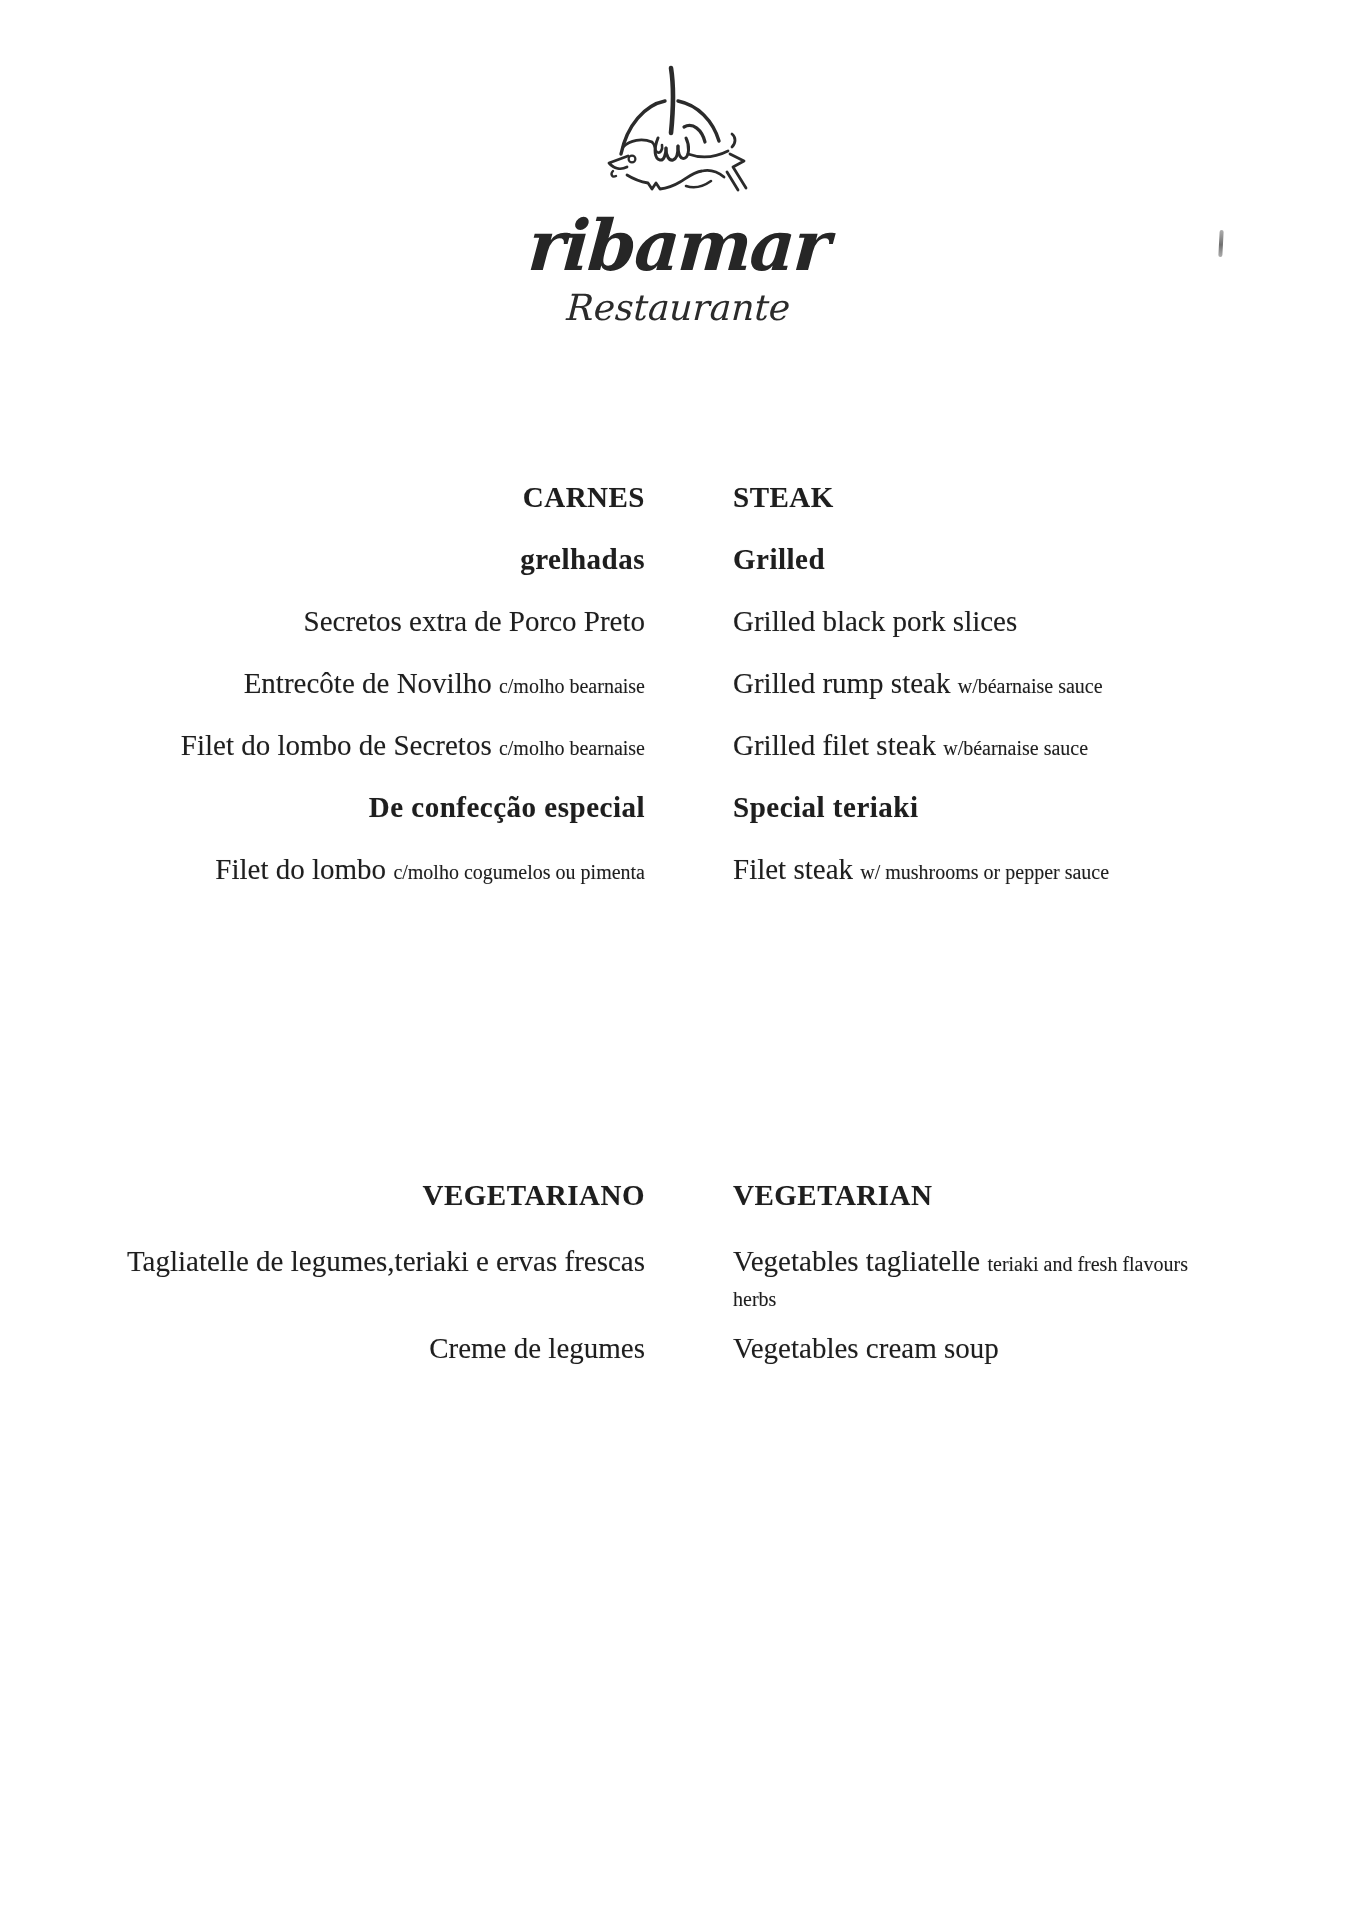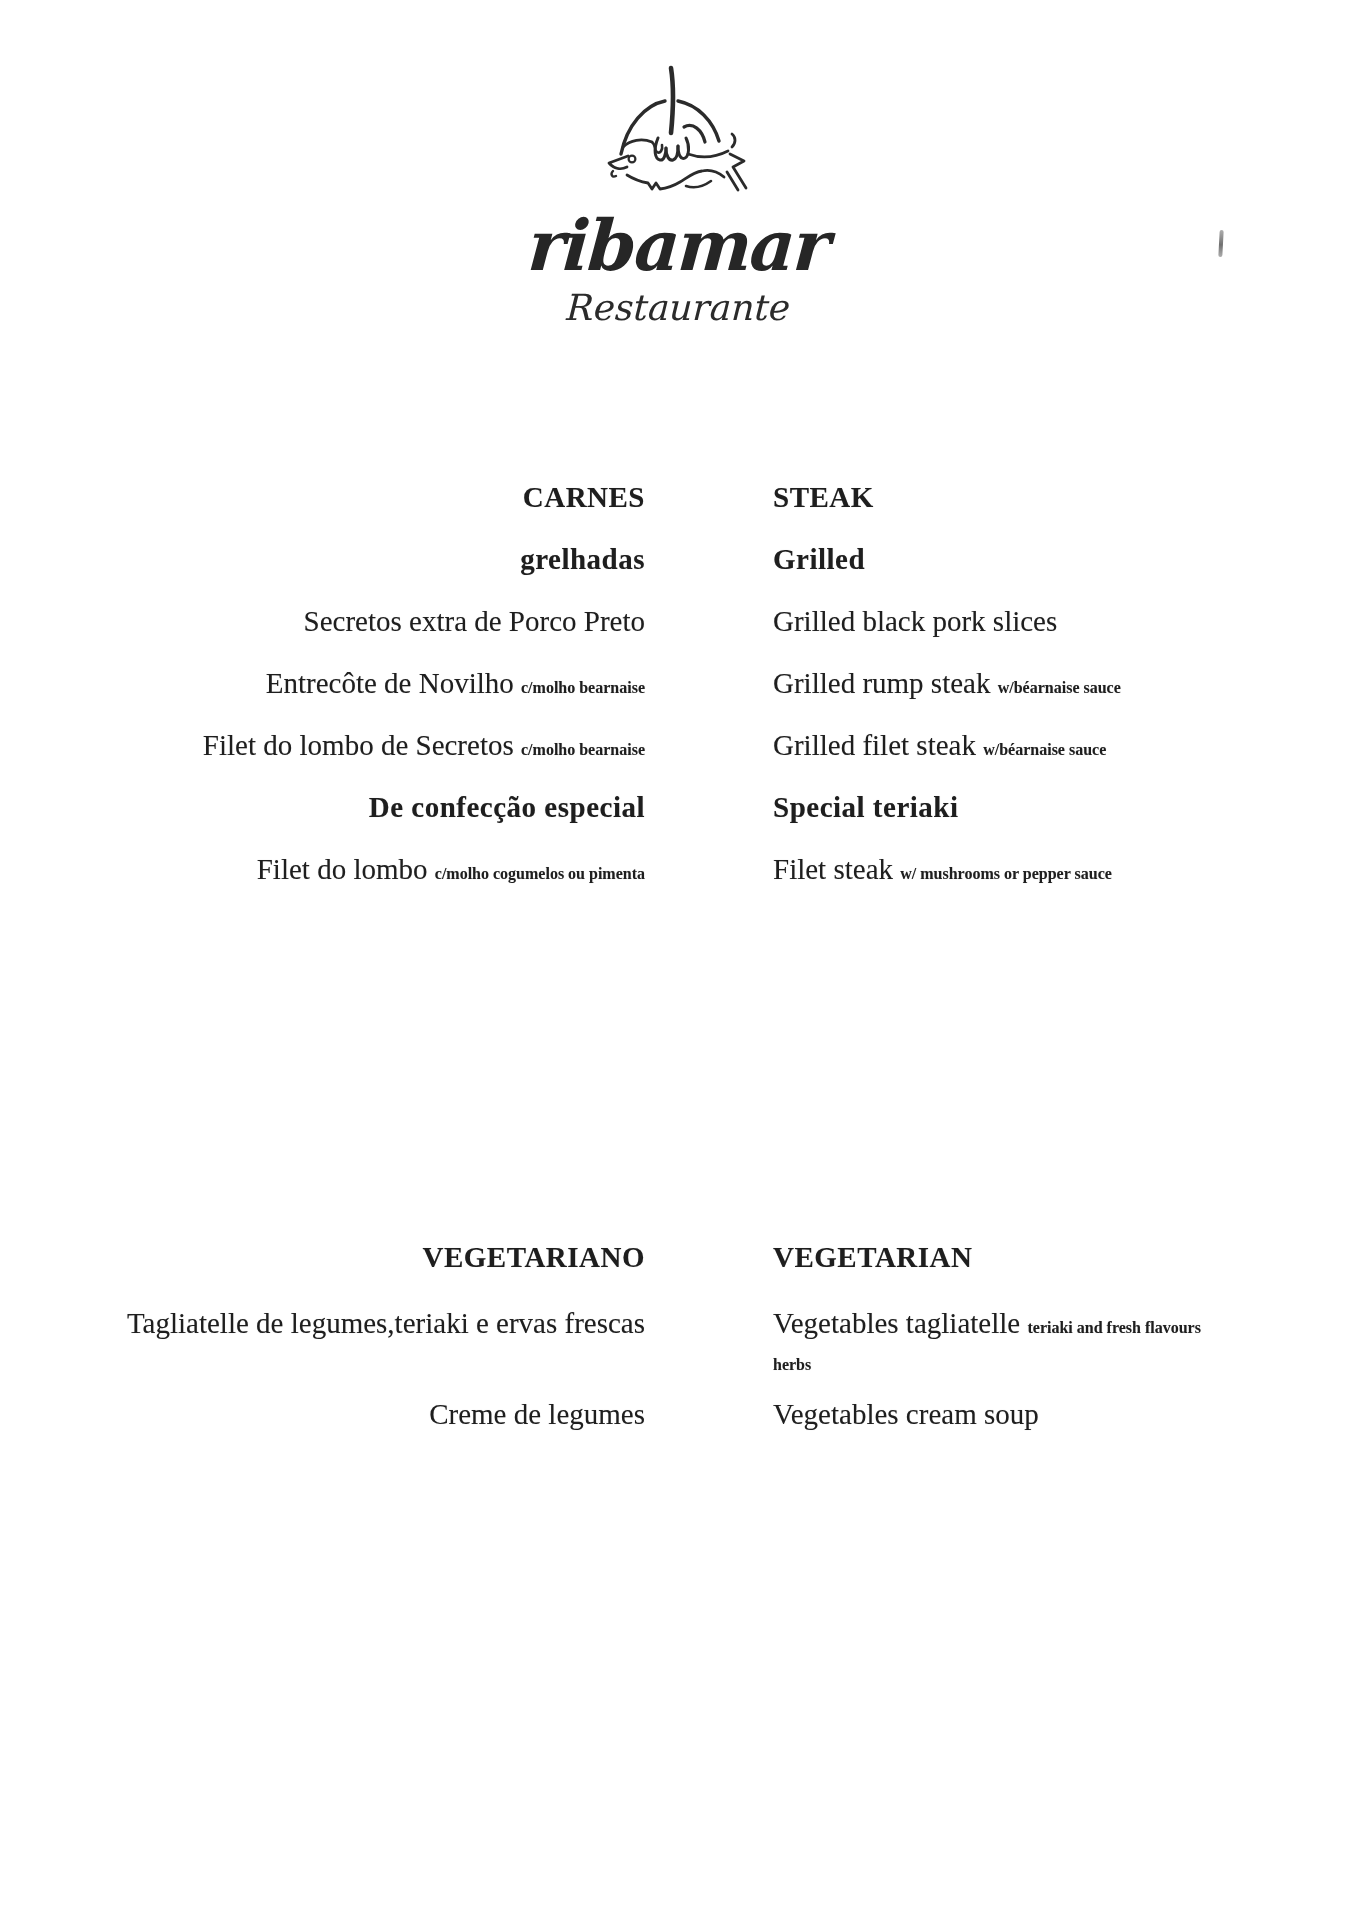--- a/index.html
+++ b/index.html
@@ -25,31 +25,31 @@
     transform:skewX(-3deg);
   }
   .scan-mark{
     position:absolute;left:1219px;top:230px;width:4px;height:27px;border-radius:3px;
     background:linear-gradient(#9a9a9a,#4d4d4d 55%,#9a9a9a);
     transform:rotate(3deg);opacity:.8;
   }
   
   .section{position:absolute;left:0;width:1209px;}
   .section-carnes{top:466px;}
-  .section-veg{top:1224px;}
+  .section-veg{top:1162px;}
   .row{
     display:grid;grid-template-columns:645px 557px;column-gap:88px;
     height:62px;line-height:62px;white-space:nowrap;
   }
   .section-veg .row{height:66px;line-height:66px;}
   .cell-pt{text-align:right;}
-  .cell-en{text-align:left;margin-left:40px;}
+  .cell-en{text-align:left;}
   .row,.cell-pt,.cell-en{font-size:29px;}
   .row.bold{font-weight:700;font-size:30px;letter-spacing:.5px;}
-  .sm{font-size:16px;letter-spacing:0;font-weight:bold;}
+  .sm{font-size:20px;letter-spacing:0;}
   .row.multi{height:auto;line-height:32px;padding-top:17px;white-space:normal;}
   .cell-pt span,.cell-en span{text-shadow:0 0 .7px rgba(60,60,60,.35);}
   
   .logo-art path,.logo-art circle{fill:none;stroke:#2b2b2b;stroke-linecap:round;stroke-linejoin:round;}
 </style>
 </head>
 <body>
 
 <div class="page">
 

